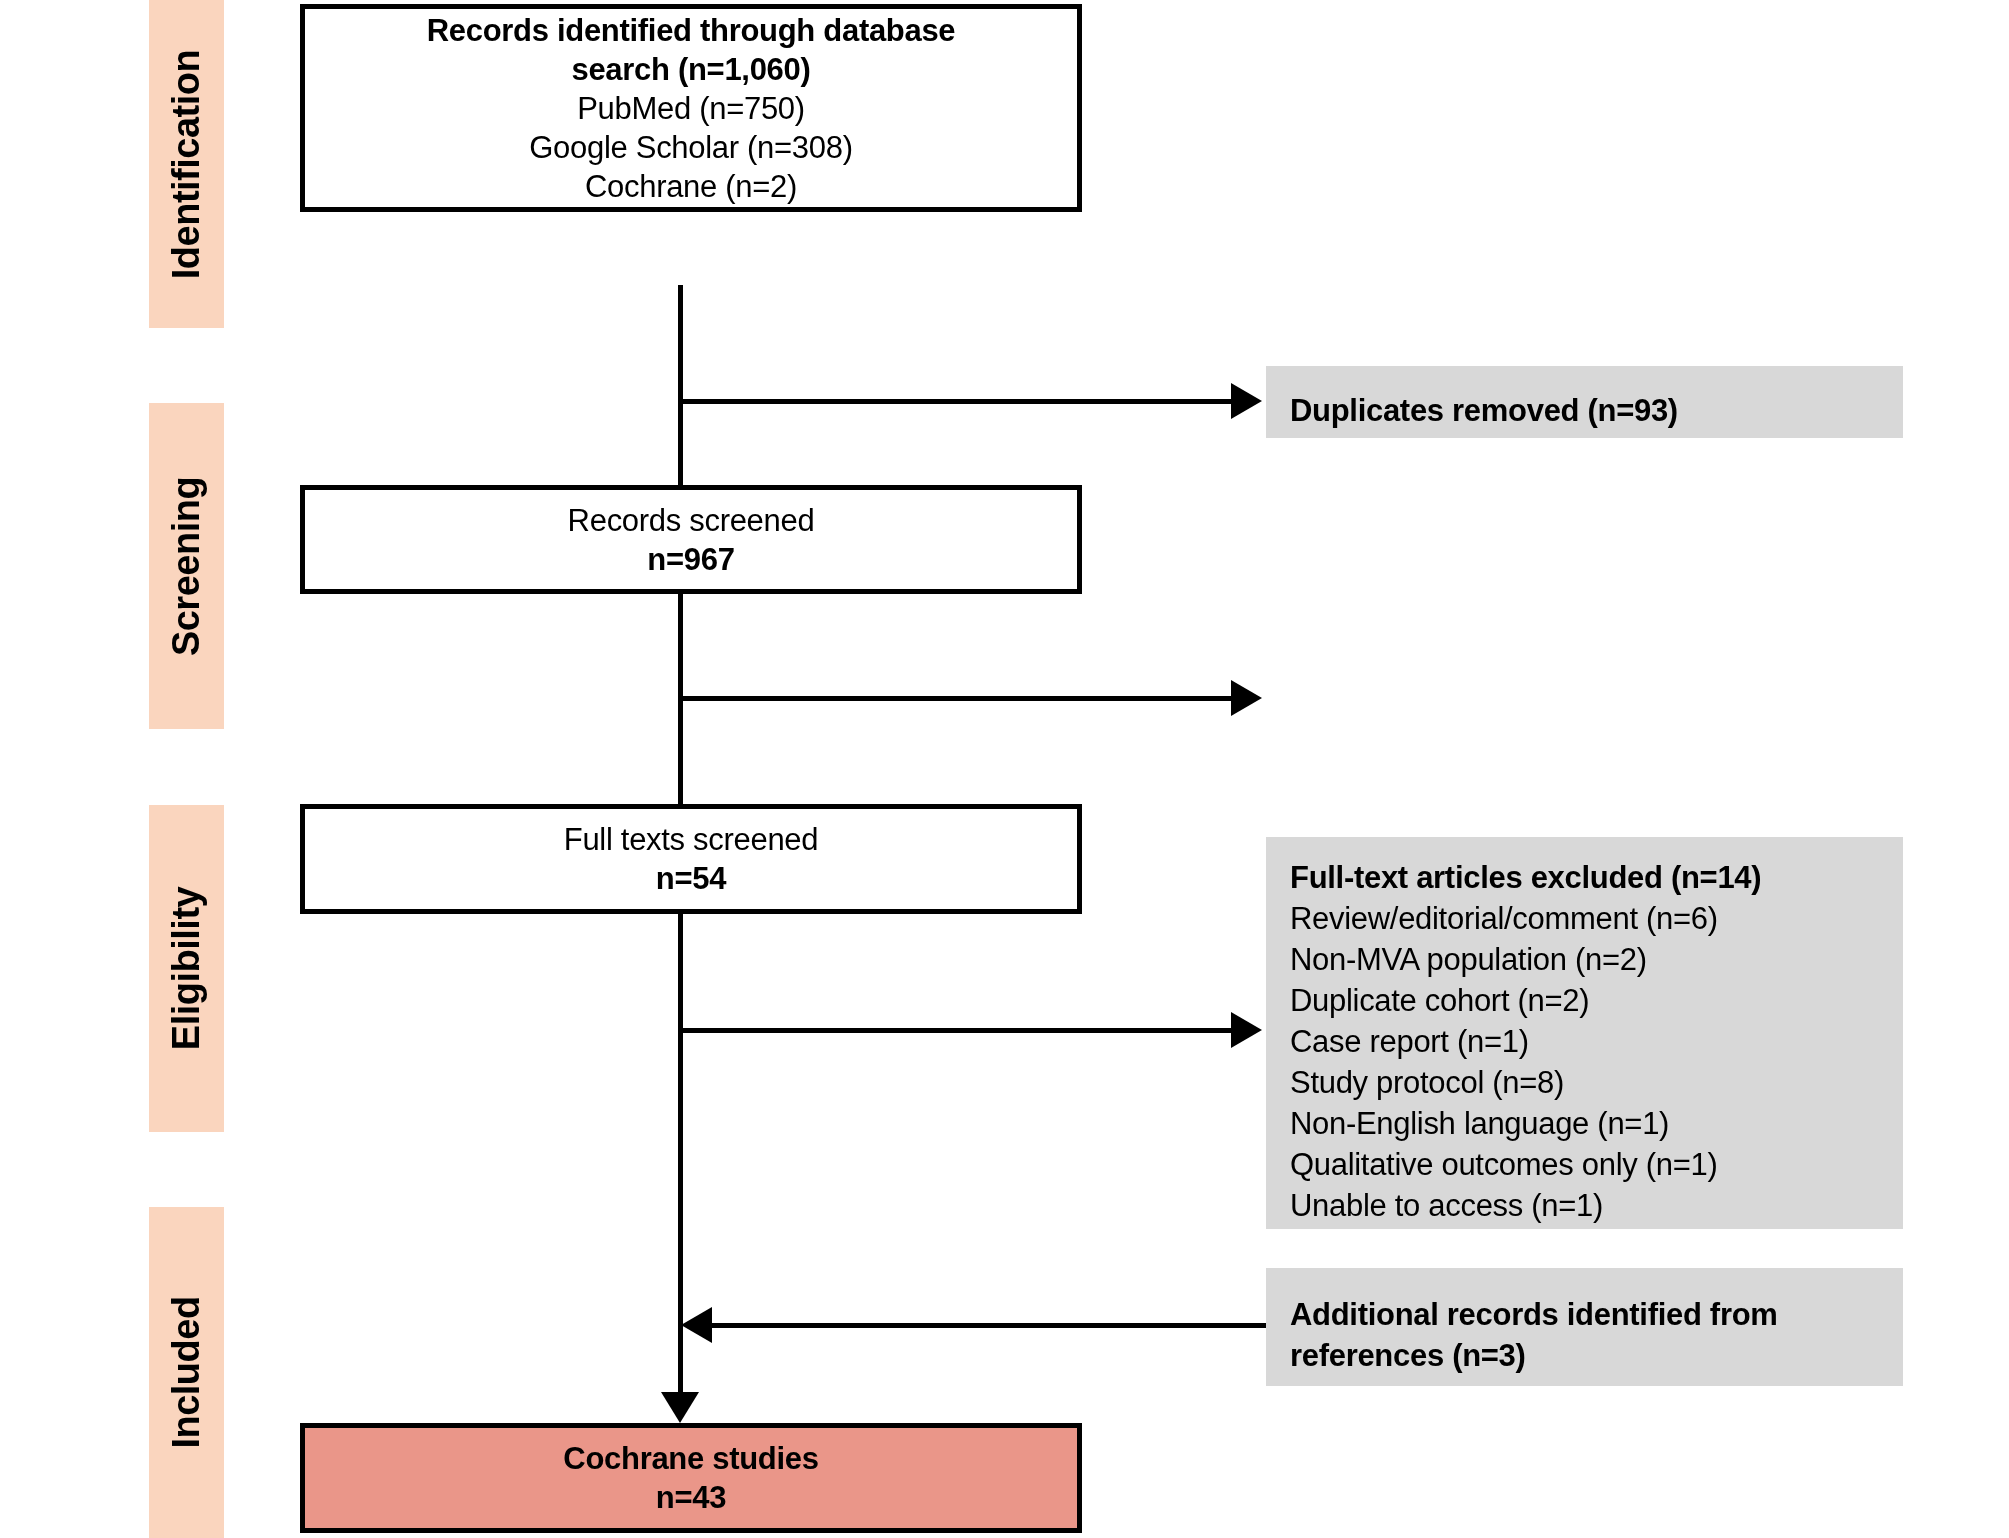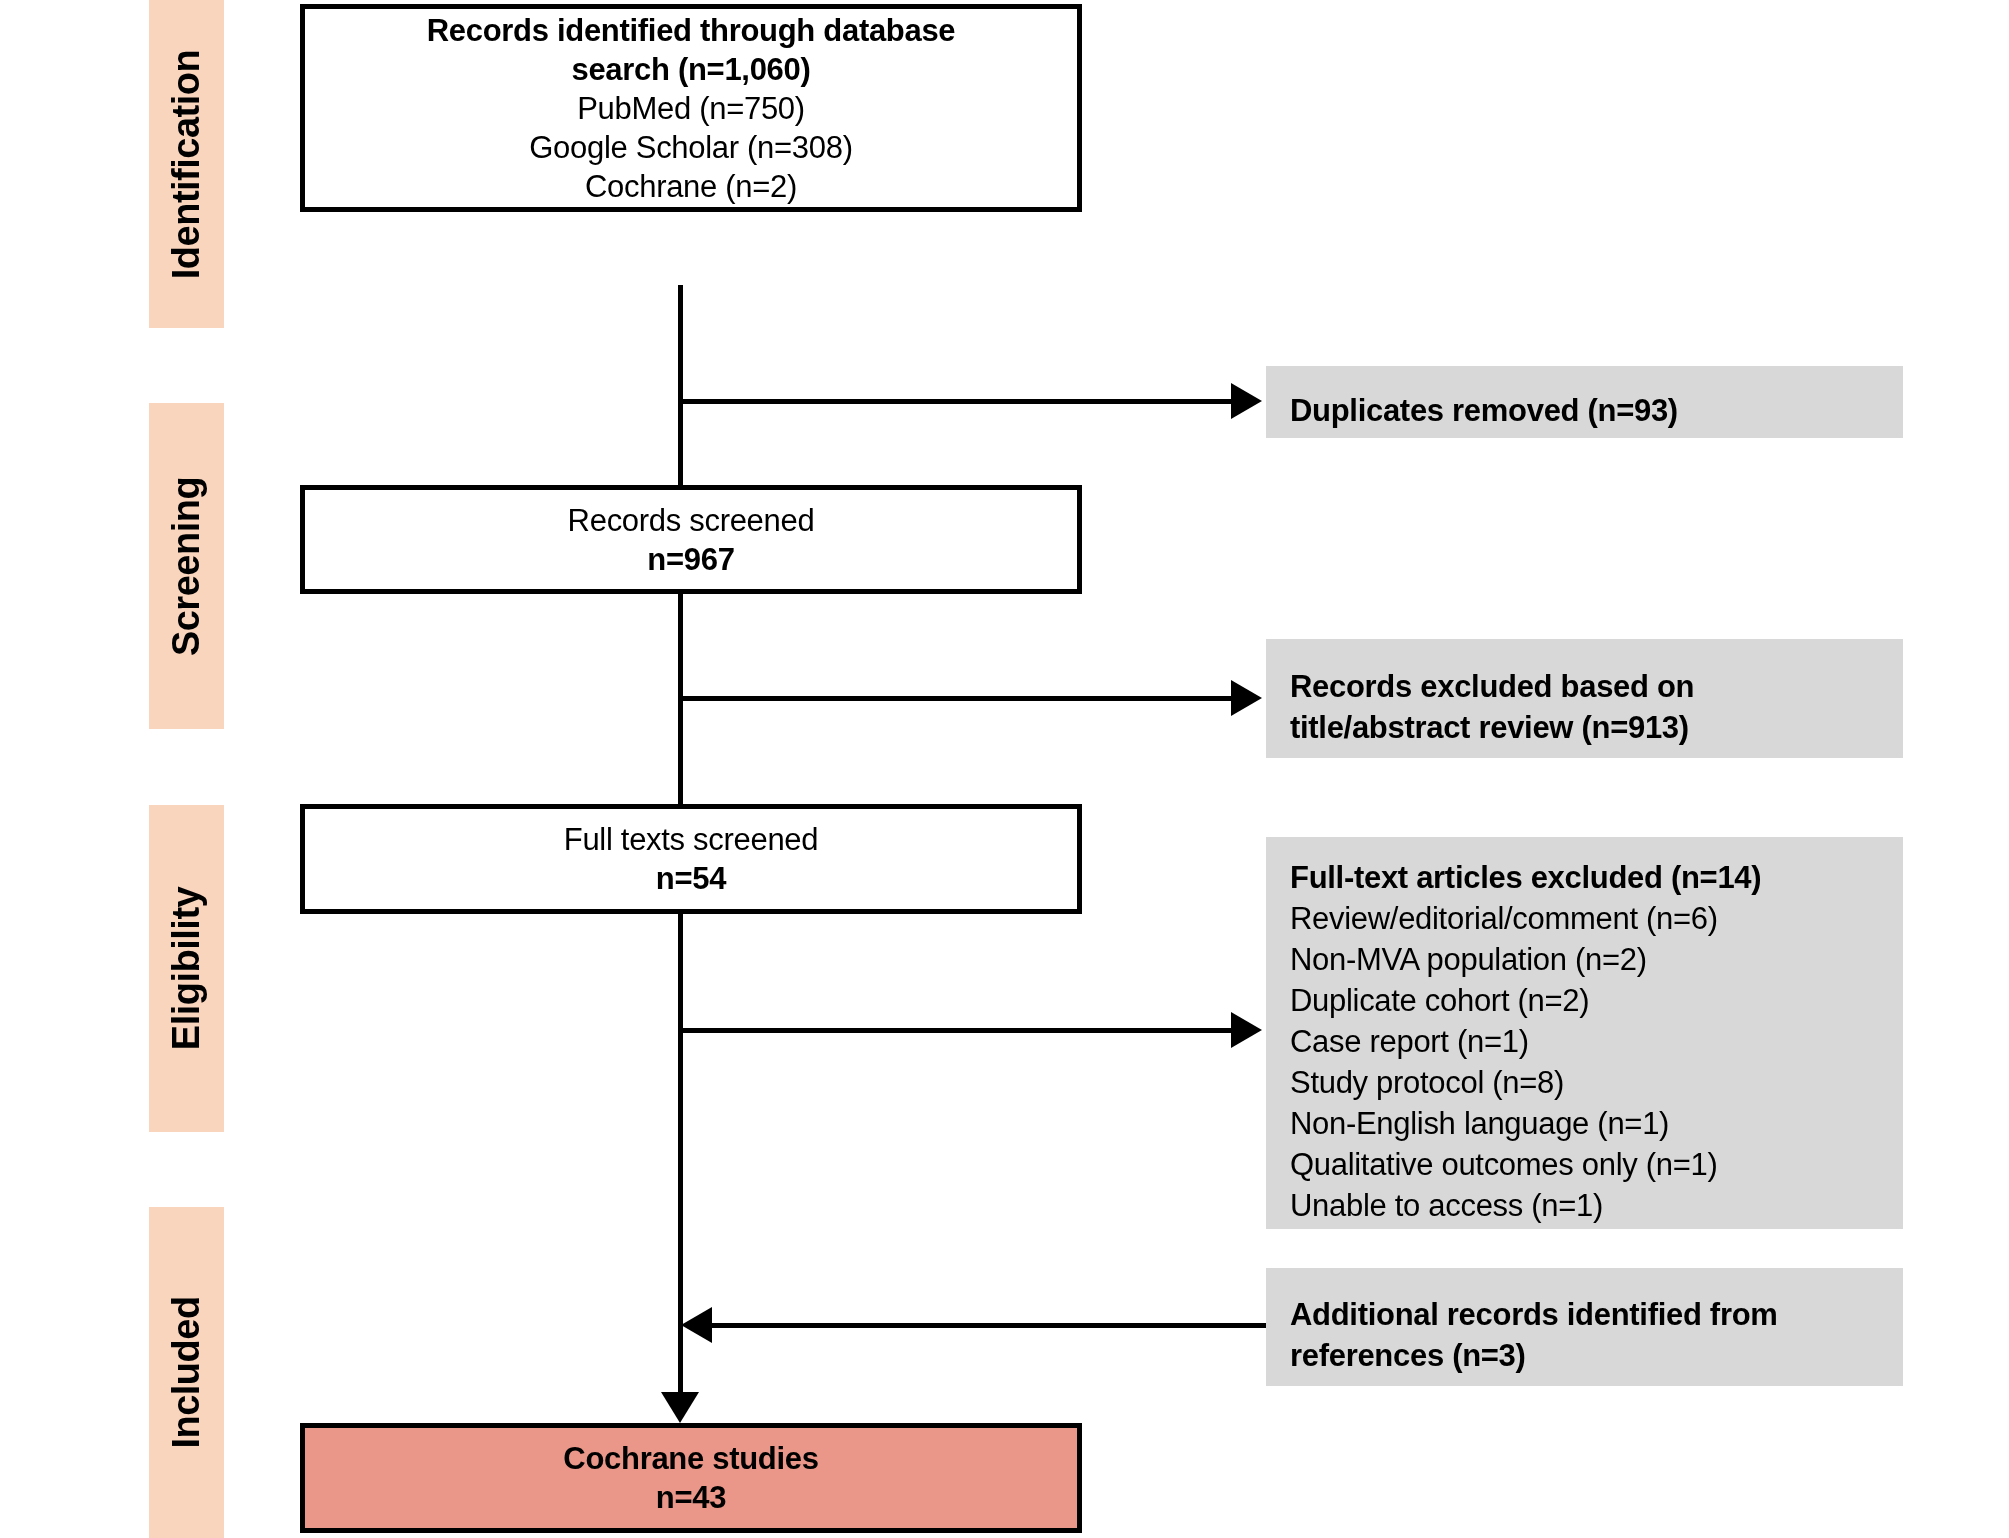--- a/index.html
+++ b/index.html
@@ -140,24 +140,20 @@
 
   <div class="flow-box box-included">
     <div class="bold">Cochrane studies</div>
     <div class="bold">n=43</div>
   </div>
 
   <div class="side-box side-duplicates">
     <div class="bold">Duplicates removed (n=93)</div>
   </div>
 
-  <div class="side-box side-titleabs">
-    <div class="bold">Records excluded based on</div>
-    <div class="bold">title/abstract review (n=913)</div>
-  </div>
 
   <div class="side-box side-ftexcluded">
     <div class="bold">Full-text articles excluded (n=14)</div>
     <div>Review/editorial/comment (n=6)</div>
     <div>Non-MVA population (n=2)</div>
     <div>Duplicate cohort (n=2)</div>
     <div>Case report (n=1)</div>
     <div>Study protocol (n=8)</div>
     <div>Non-English language (n=1)</div>
     <div>Qualitative outcomes only (n=1)</div>

